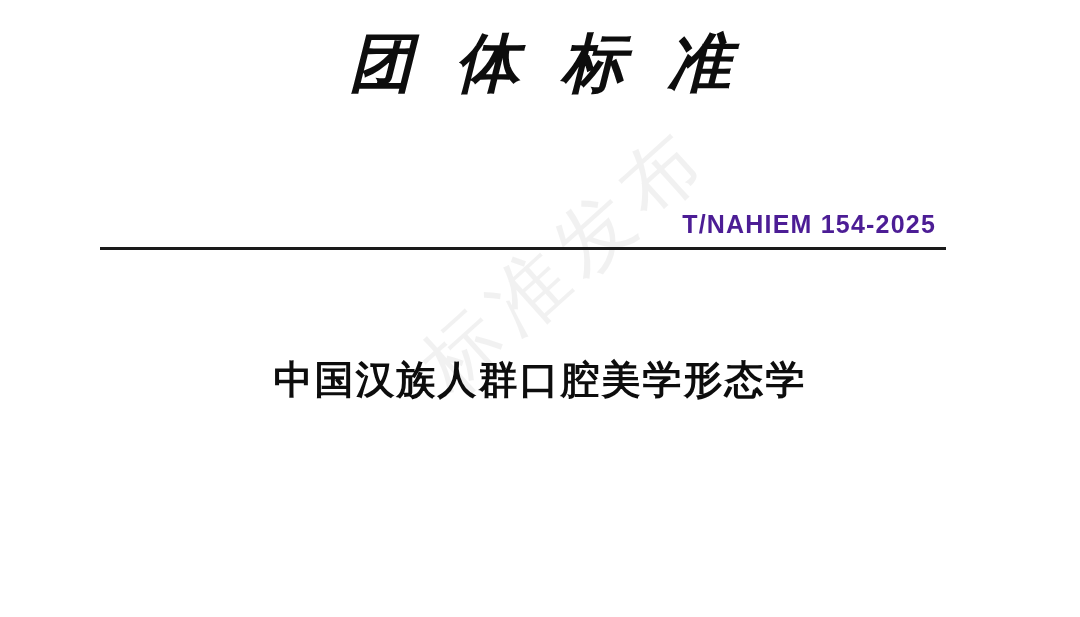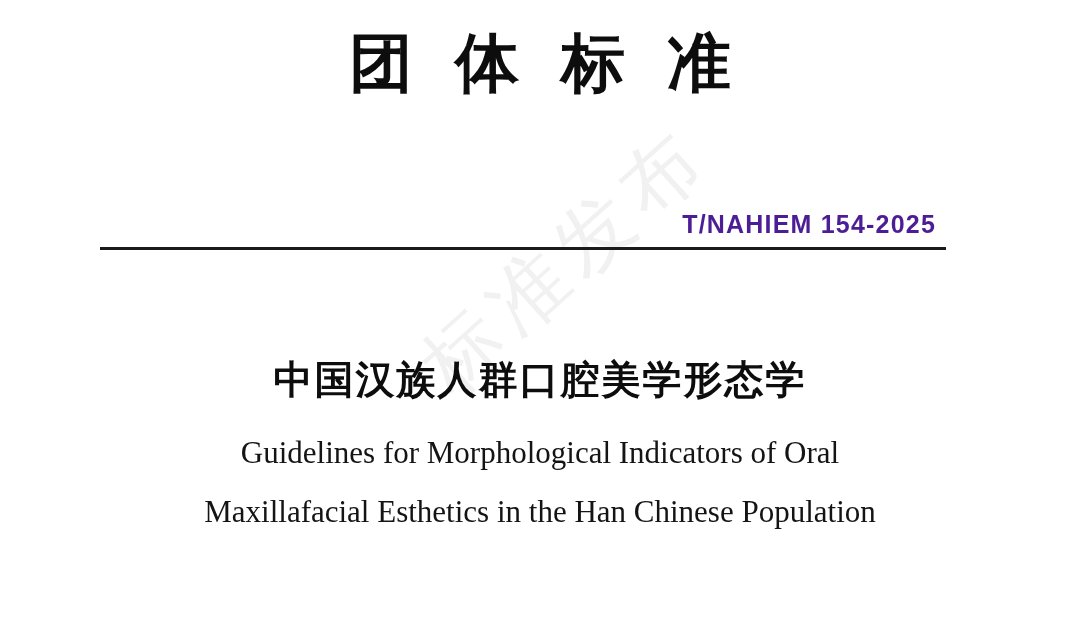--- a/index.html
+++ b/index.html
@@ -62,20 +62,21 @@
   }
   .doc-header .biaoti {
     display: inline-block;
     font-family: "Liberation Sans", sans-serif;
     font-size: 64px;
     font-weight: 700;
     letter-spacing: 42px;
     text-indent: 42px;
     color: #0d0d0d;
     line-height: 1.05;
+    font-style: italic;
   }
 
   
   .std-number {
     position: absolute;
     right: 144px;
     top: 210px;
     font-family: "Liberation Sans", sans-serif;
     font-size: 25px;
     font-weight: 700;
@@ -136,19 +137,15 @@
   <div class="doc-header">
     <span class="biaoti">团体标准</span>
   </div>
 
   <div class="std-number">T/NAHIEM 154-2025</div>
 
   <div class="rule"></div>
 
   <div class="title-block">
     <div class="title-cn">中国汉族人群口腔美学形态学</div>
-    <div class="title-en">
-      <div>Guidelines for Morphological Indicators of Oral</div>
-      <div>Maxillafacial Esthetics in the Han Chinese Population</div>
-    </div>
   </div>
 
 </div>
 
 </body></html>

